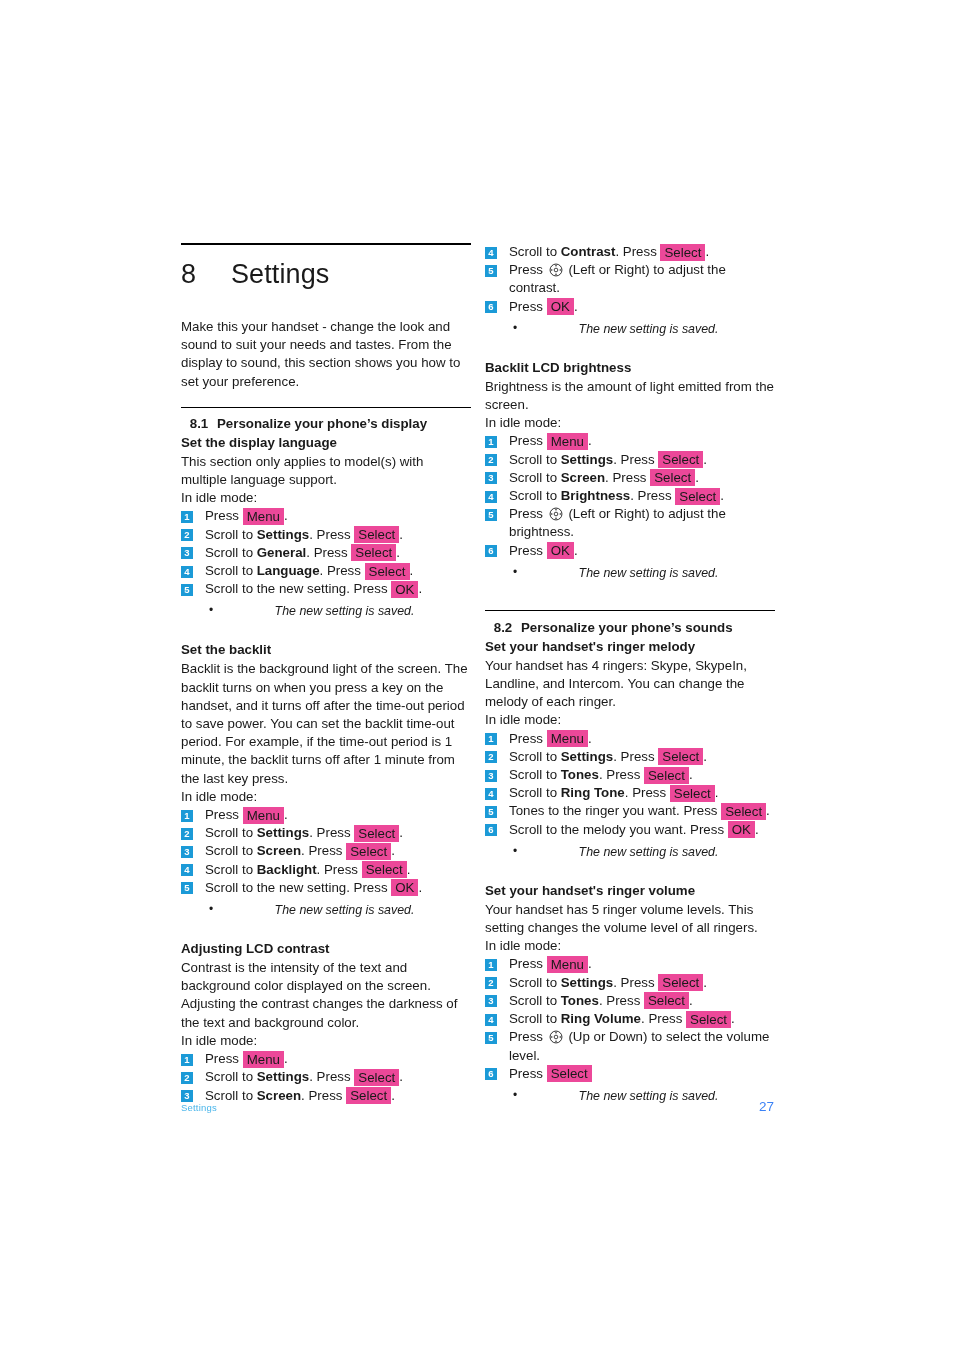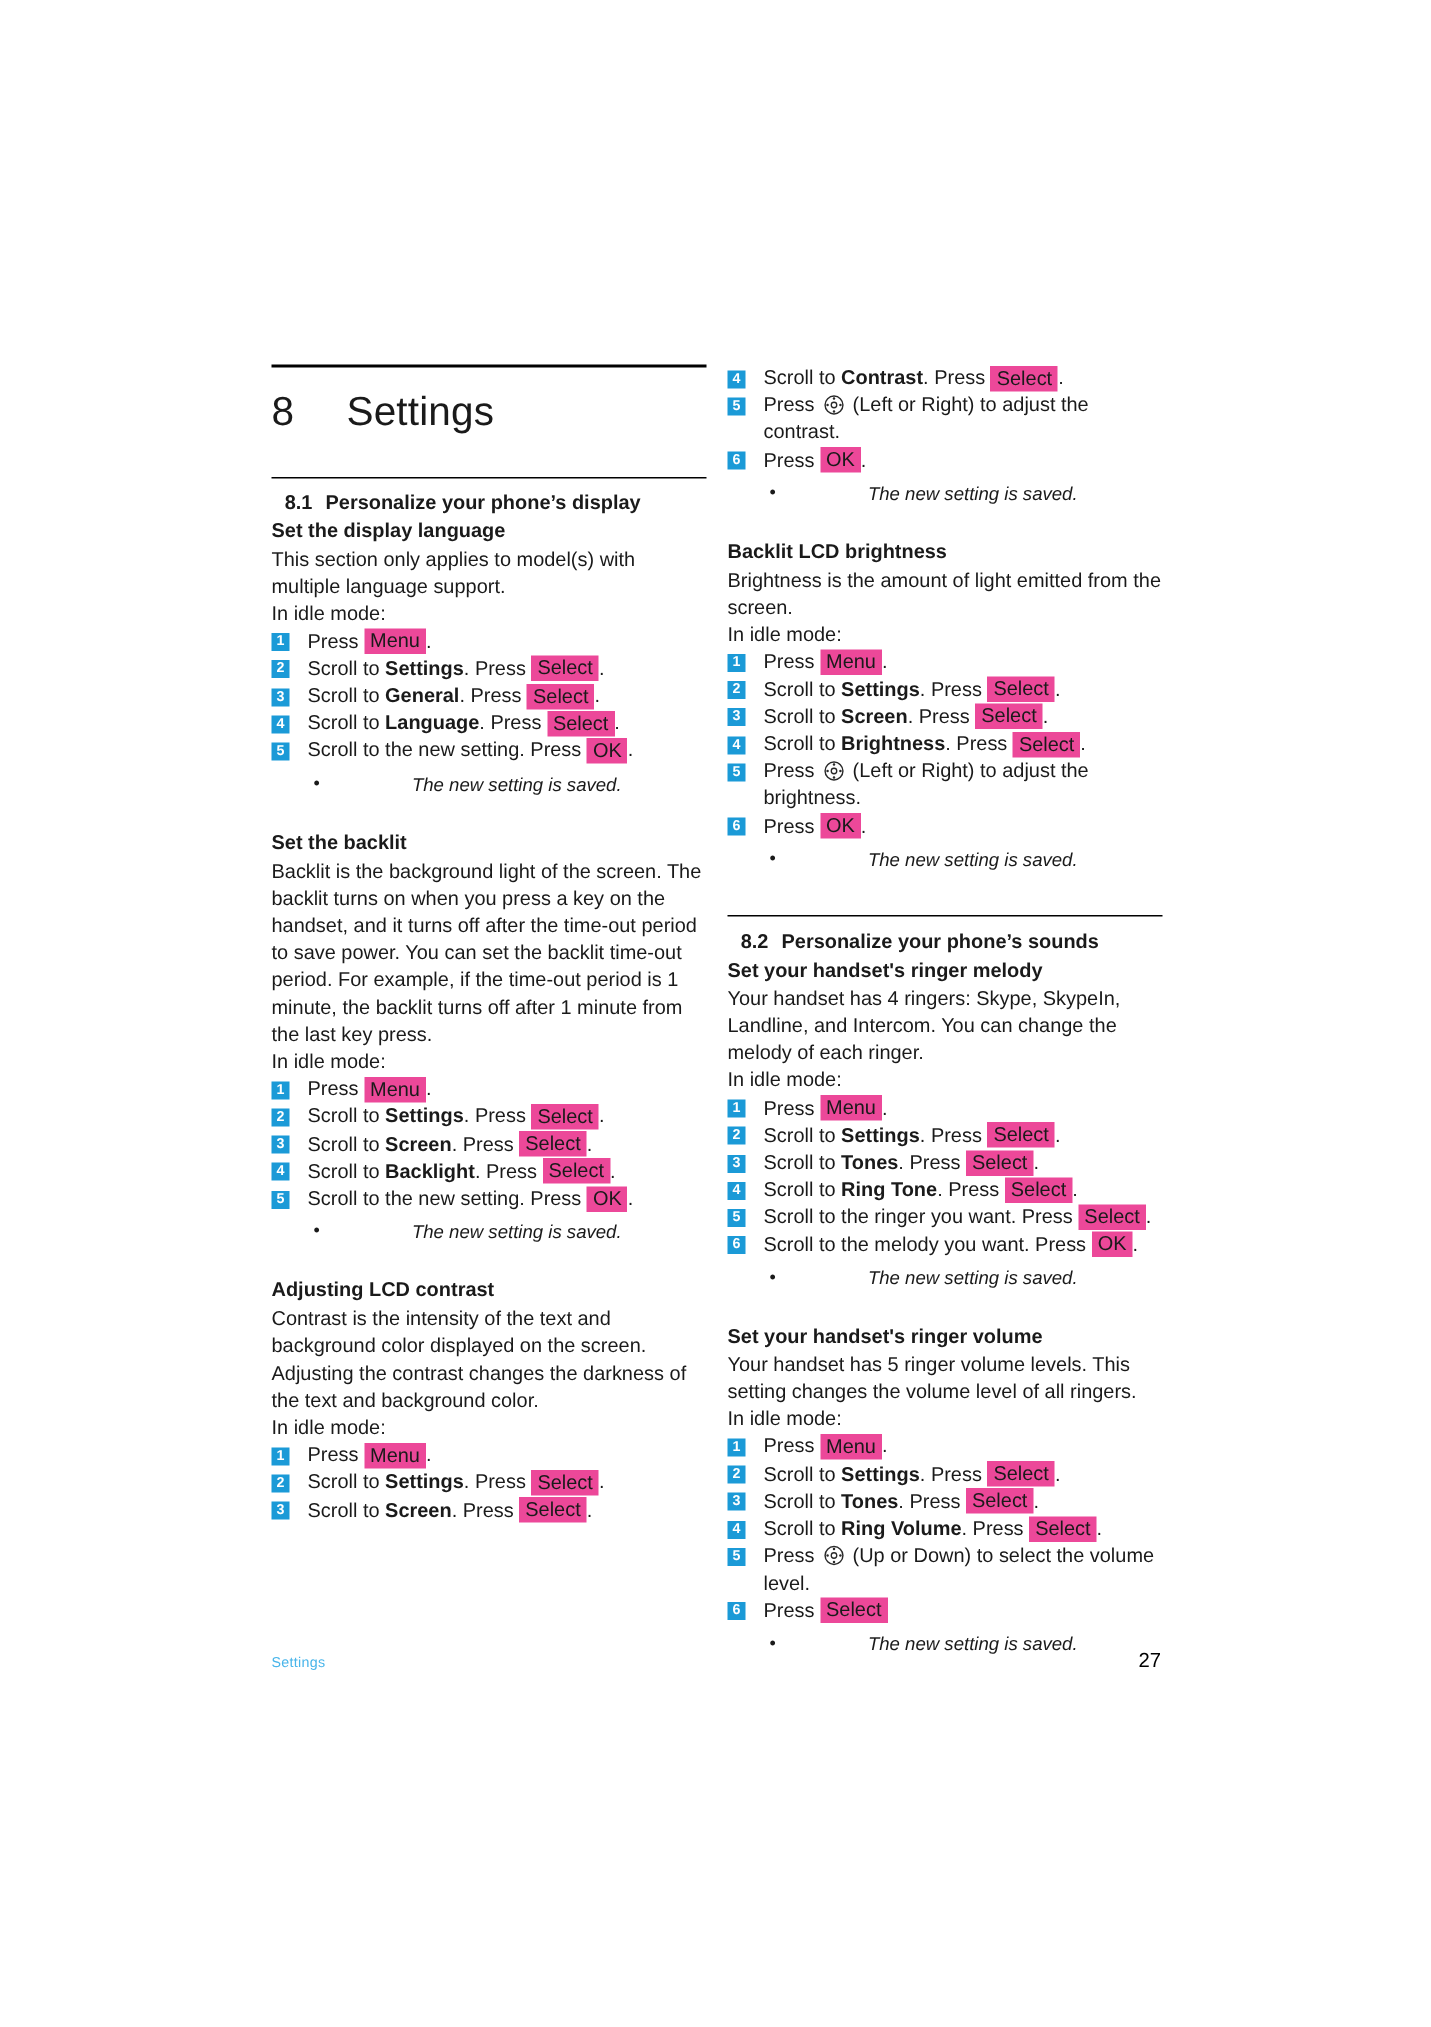--- a/index.html
+++ b/index.html
@@ -168,37 +168,38 @@
     justify-content: space-between;
     align-items: baseline;
   }
   .footer .fl {
     font-size: 9.5px;
     color: #49b5ea;
     letter-spacing: 0.2px;
   }
   .footer .fr {
     font-size: 13.5px;
-    color: #000000;
+    color: #3b82f6;
   }
 </style>
 </head>
 <body>
 
 <div class="page">
 
   <div class="col col-left">
 
     <hr class="rule-thick">
 
     <div class="chapter">
       <span class="num">8</span>
       <span class="ttl">Settings</span>
     </div>
 
+    <p class="body intro">Make this your handset - change the look and sound to suit your needs and tastes. From the display to sound, this section shows you how to set your preference.</p>
 
     <hr class="rule-thin">
 
     <h2 class="sec">
       <span class="snum">8.1</span>
       <span>Personalize your phone’s display</span>
     </h2>
 
     <h3 class="sub">Set the display language</h3>
     <p class="body">This section only applies to model(s) with multiple language support.</p>
@@ -288,21 +289,21 @@
     </h2>
 
     <h3 class="sub">Set your handset's ringer melody</h3>
     <p class="body">Your handset has 4 ringers: Skype, SkypeIn, Landline, and Intercom. You can change the melody of each ringer.</p>
     <p class="body">In idle mode:</p>
     <ol class="steps">
         <li><span class="badge">1</span><span>Press </span><span class="key">Menu</span><span>.</span></li>
         <li><span class="badge">2</span><span>Scroll to </span><span class="b">Settings</span><span>. Press </span><span class="key">Select</span><span>.</span></li>
         <li><span class="badge">3</span><span>Scroll to </span><span class="b">Tones</span><span>. Press </span><span class="key">Select</span><span>.</span></li>
         <li><span class="badge">4</span><span>Scroll to </span><span class="b">Ring Tone</span><span>. Press </span><span class="key">Select</span><span>.</span></li>
-        <li><span class="badge">5</span><span>Scroll to the ringer you want. Press </span><span class="key">Select</span><span>.</span></li>
+        <li><span class="badge">5</span><span>Tones to the ringer you want. Press </span><span class="key">Select</span><span>.</span></li>
         <li><span class="badge">6</span><span>Scroll to the melody you want. Press </span><span class="key">OK</span><span>.</span></li>
       </ol>
     <ul class="note">
       <li>The new setting is saved.</li>
     </ul>
 
     <h3 class="sub spaced">Set your handset's ringer volume</h3>
     <p class="body">Your handset has 5 ringer volume levels. This setting changes the volume level of all ringers.</p>
     <p class="body">In idle mode:</p>
     <ol class="steps">

